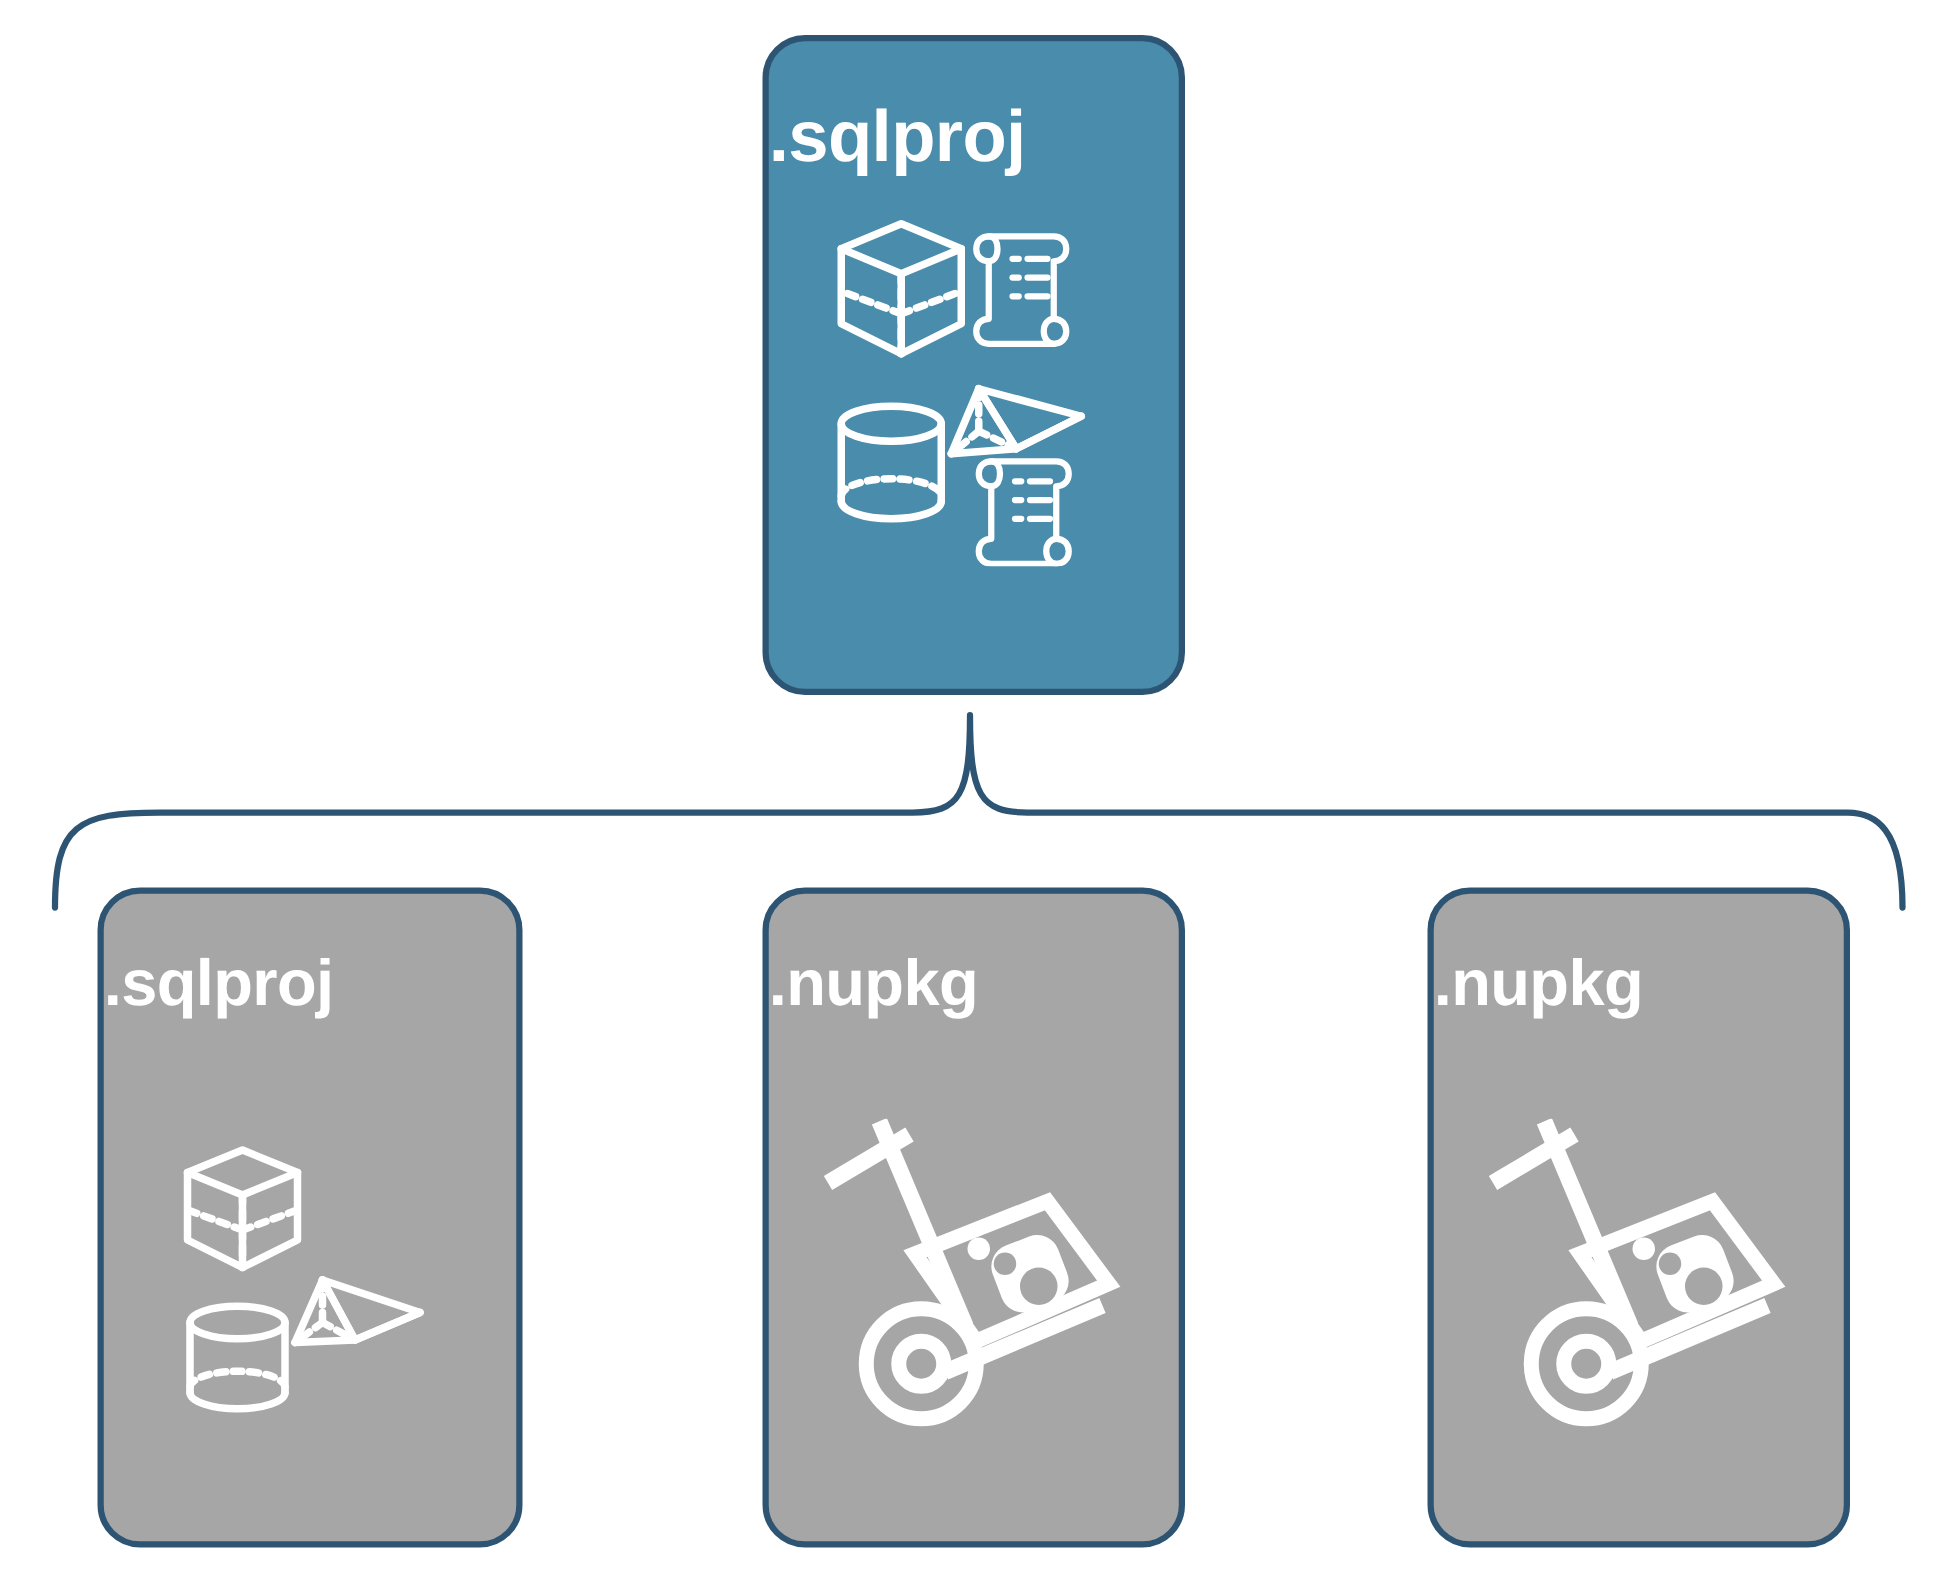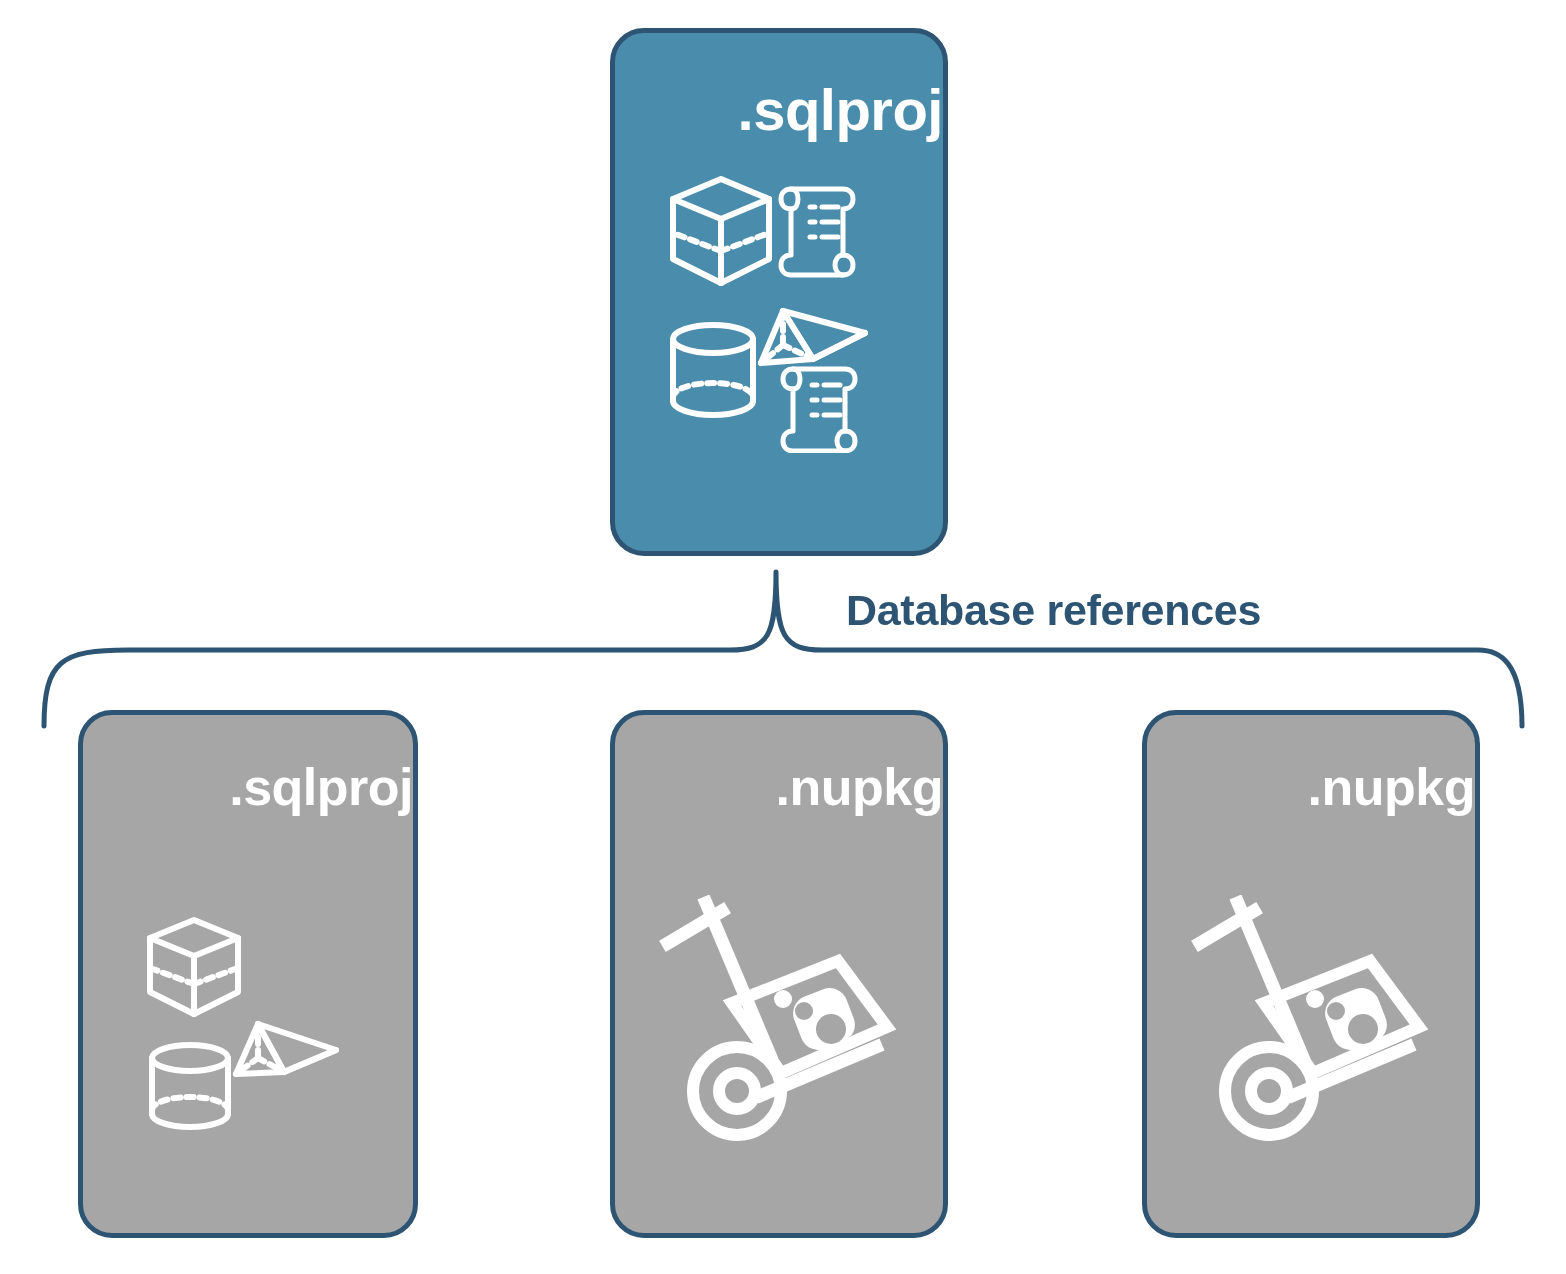--- a/index.html
+++ b/index.html
@@ -21,21 +21,21 @@
     height: 1274px;
   }
 
   .node {
     position: absolute;
     box-sizing: border-box;
     border: 5px solid #2d5573;
     border-radius: 34px;
     display: flex;
     flex-direction: column;
-    align-items: flex-end;
+    align-items: flex-start;
   }
   .node.primary {
     background: #4a8cab;
   }
   .node.secondary {
     background: #a6a6a6;
   }
   .node-title {
     color: #ffffff;
     font-weight: bold;
@@ -171,21 +171,20 @@
   <svg id="bracket-svg" viewBox="0 0 1566 220">
     <path d="M 44 186
              C 44 120, 62 110, 128 110
              L 730 110
              C 768 110, 776 96, 776 32
              C 776 96, 784 110, 822 110
              L 1478 110
              C 1500 110, 1522 122, 1522 186" fill="none" stroke="#2d5573" stroke-width="5" stroke-linecap="round" stroke-linejoin="round"></path>
   </svg>
 
-  <div id="bracket-label">Database references</div>
 
   <div class="node secondary" id="ref-node-0">
     <div class="node-title">.sqlproj</div>
     <div class="ref-icons">
       <svg width="220" height="230" viewBox="0 0 220 230">
 
         <g fill="none" stroke="#ffffff" stroke-width="6" stroke-linejoin="round" stroke-linecap="round">
           <path d="M12 28 L56 10 L100 28 L56 46 Z"></path>
           <path d="M12 28 L12 82 L56 104 L100 82 L100 28"></path>
           <path d="M56 46 L56 104"></path>

